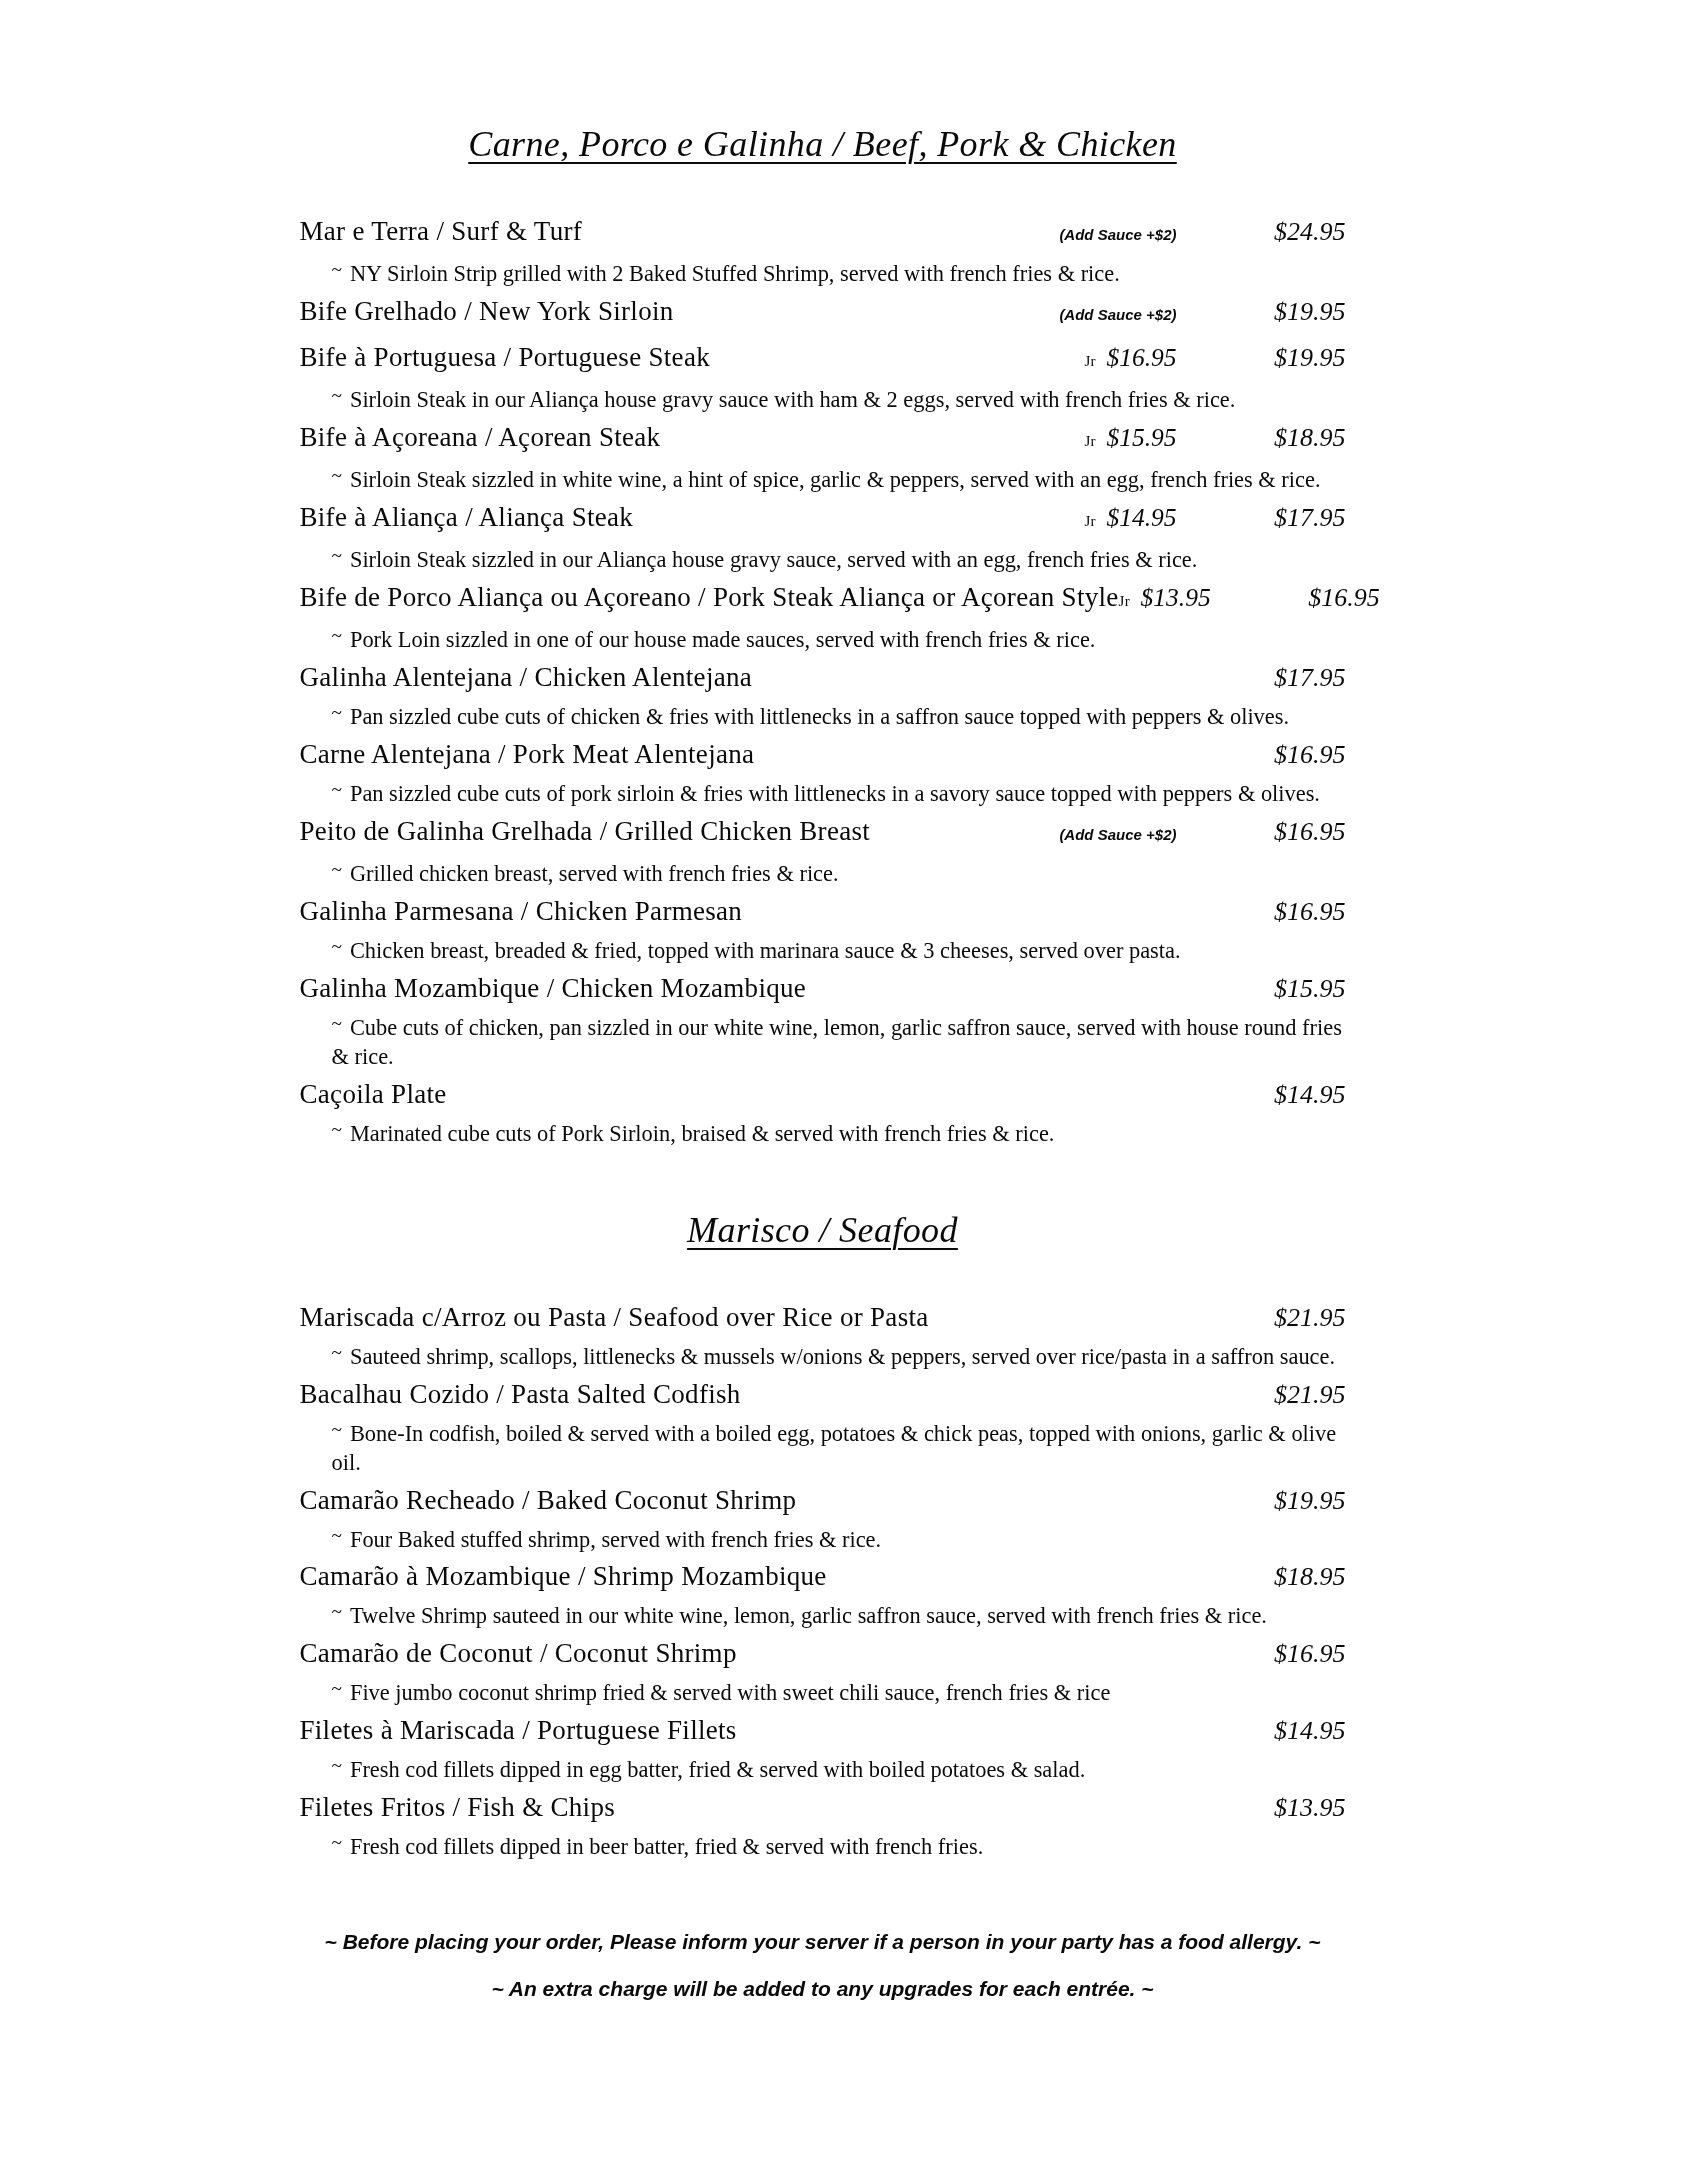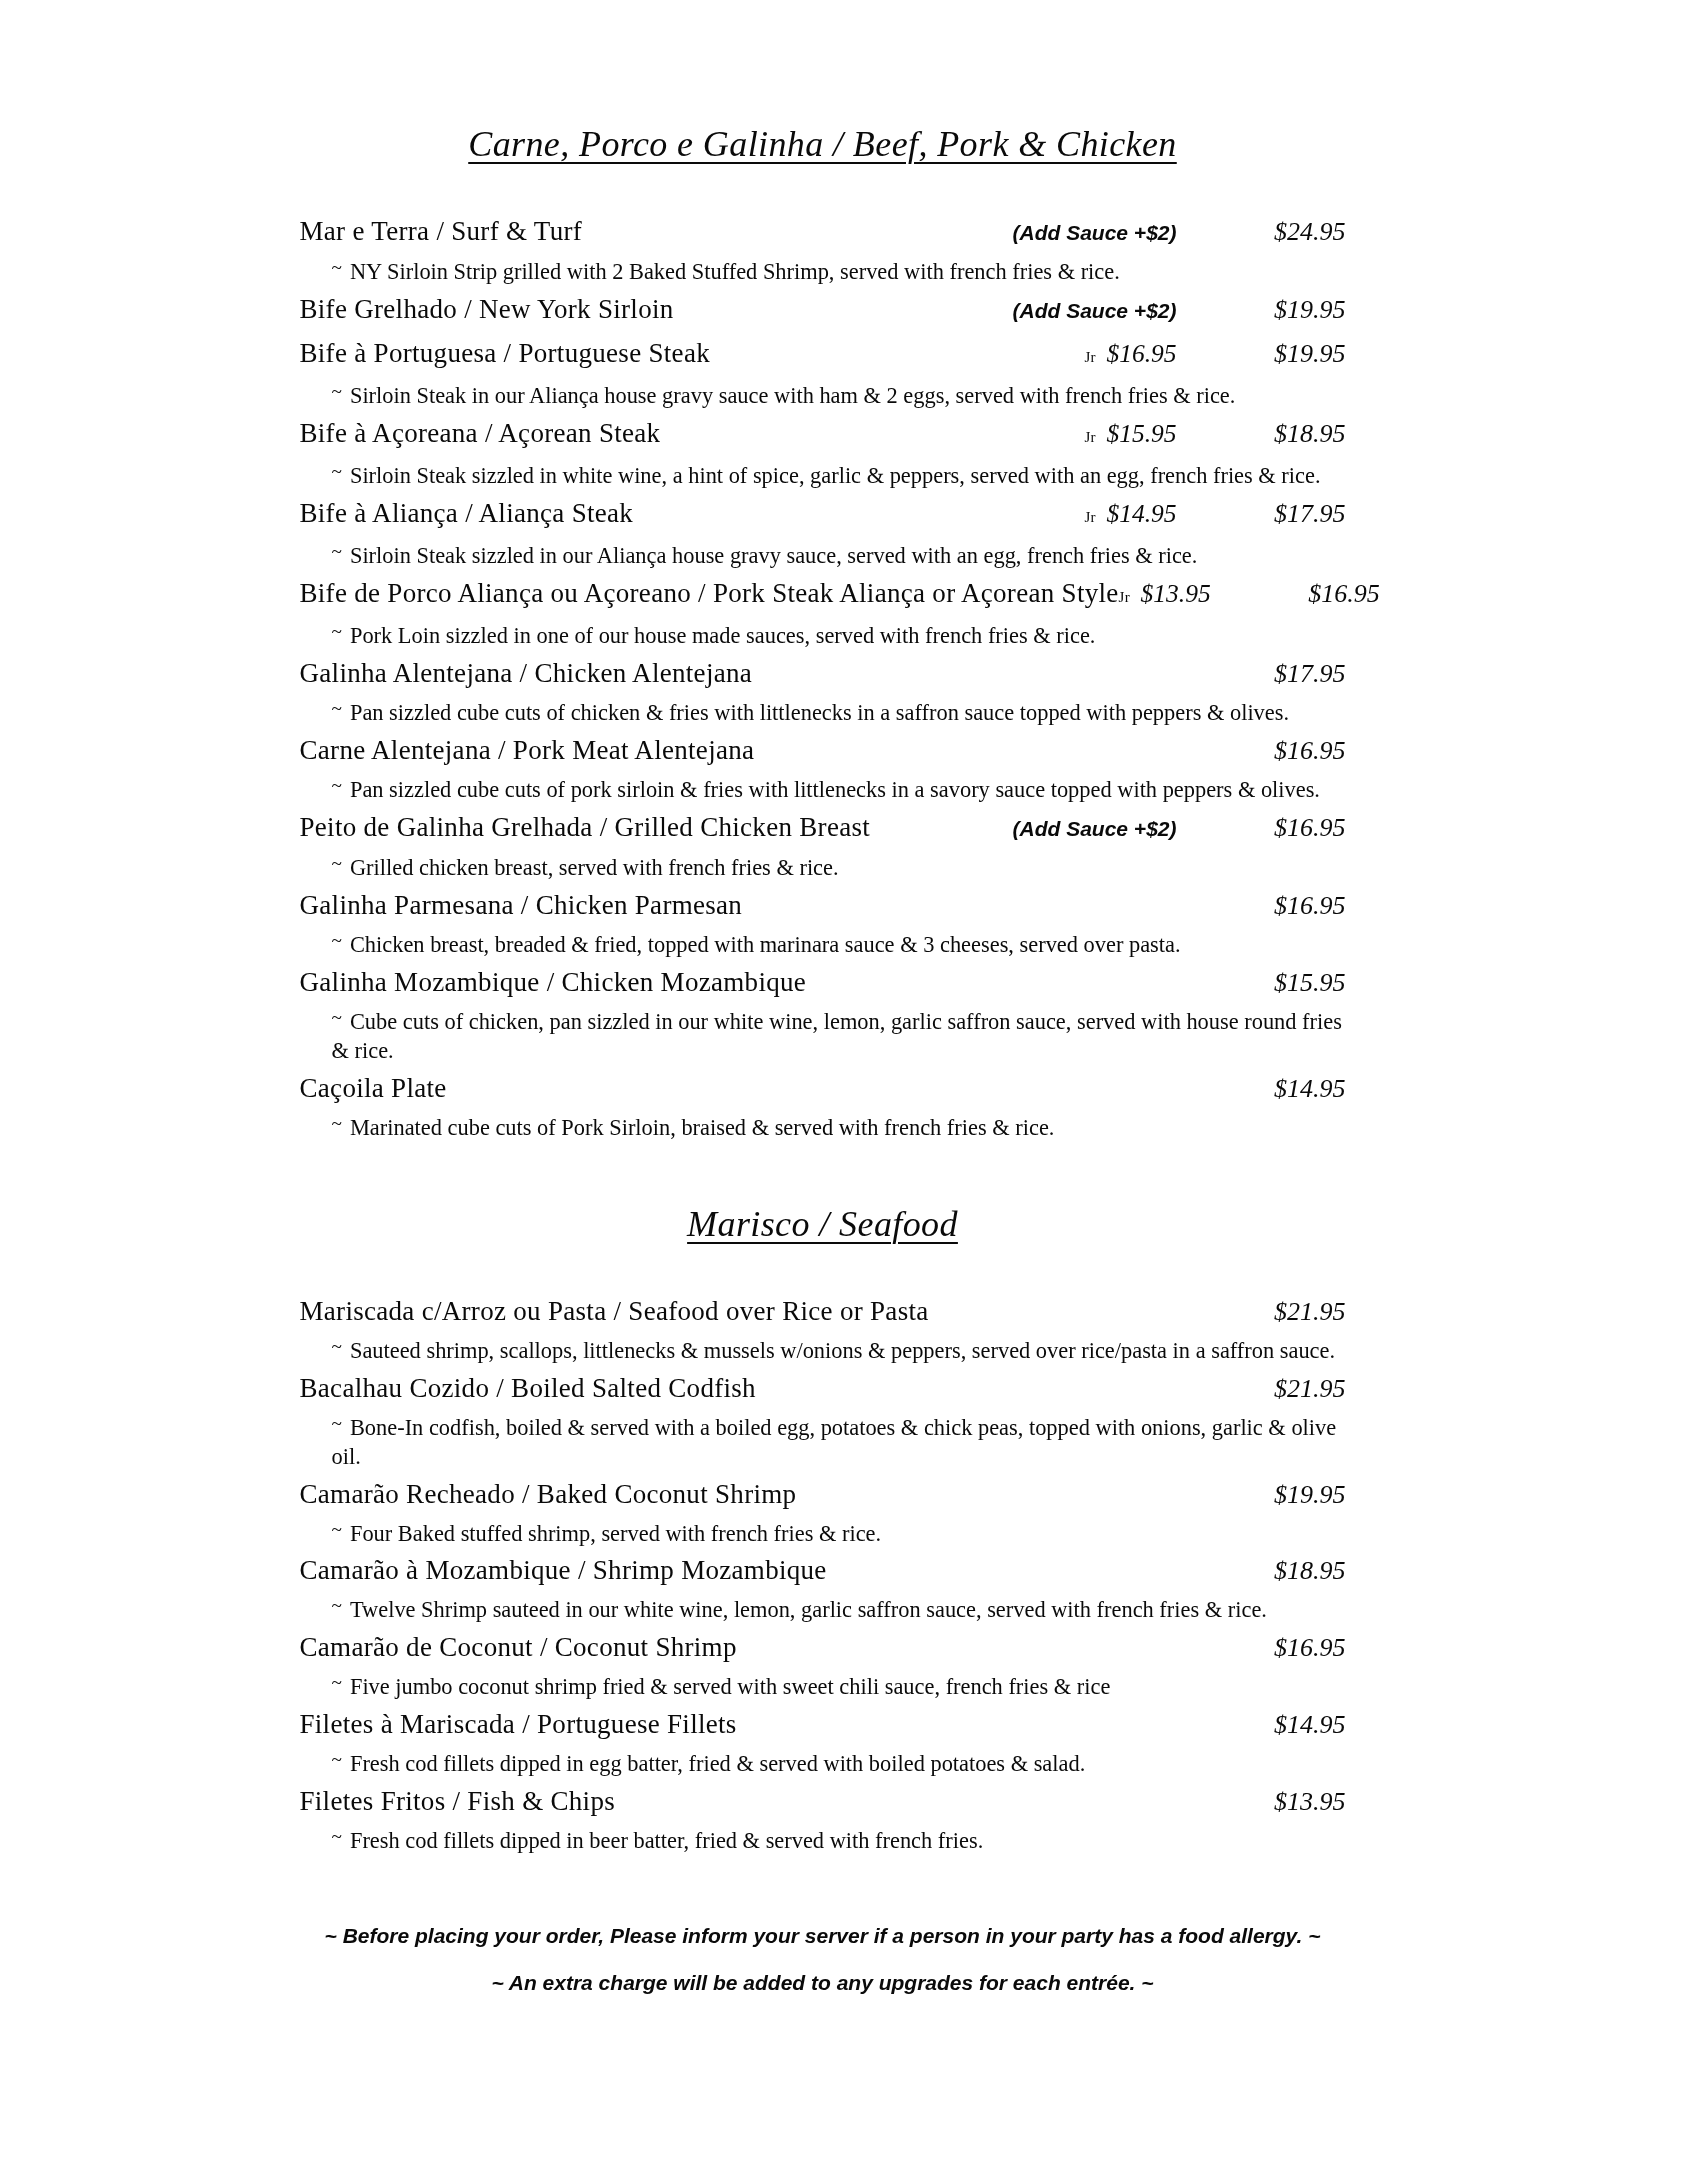--- a/index.html
+++ b/index.html
@@ -42,21 +42,21 @@
   .right-group {
     margin-left: auto;
     display: flex;
     align-items: baseline;
     white-space: nowrap;
   }
   .item-note {
     font-family: "Liberation Sans", sans-serif;
     font-style: italic;
     font-weight: 700;
-    font-size: 21px;
+    font-size: 15px;
     margin-left: 16px;
   }
   .item-junior { font-size: 23px; }
   .item-junior-label { font-size: 15px; letter-spacing: 0.3px; }
   .item-junior-price {
     font-style: italic;
     font-size: 25.5px;
     margin-left: 10.5px;
   }
   .item-price {
@@ -276,21 +276,21 @@
         <span class="item-price">$21.95</span>
       </span>
     </div>
     <div class="item-desc">
       <span class="tilde">~</span><span>Sauteed shrimp, scallops, littlenecks &amp; mussels w/onions &amp; peppers, served over rice/pasta in a saffron sauce.</span>
     </div>
   </div>
 
   <div class="menu-item">
     <div class="item-row">
-      <span class="item-name">Bacalhau Cozido / Boiled Salted Codfish</span>
+      <span class="item-name">Bacalhau Cozido / Pasta Salted Codfish</span>
       <span class="right-group">
 
         <span class="item-price">$21.95</span>
       </span>
     </div>
     <div class="item-desc">
       <span class="tilde">~</span><span>Bone-In codfish, boiled &amp; served with a boiled egg, potatoes &amp; chick peas, topped with onions, garlic &amp; olive oil.</span>
     </div>
   </div>
 

